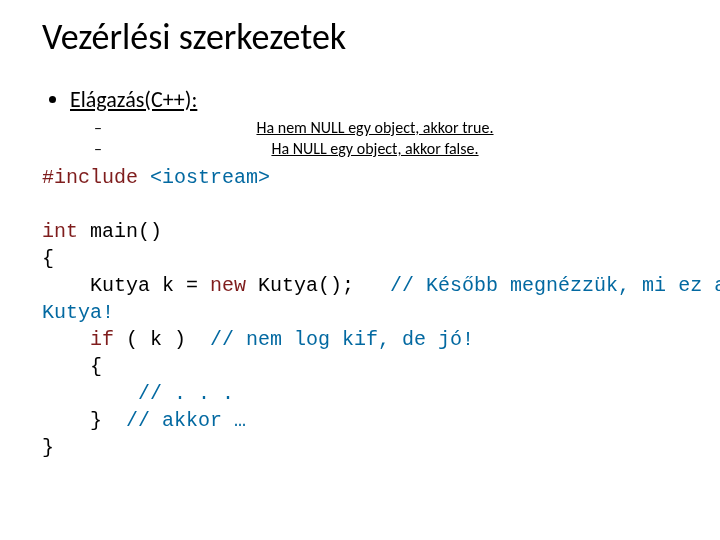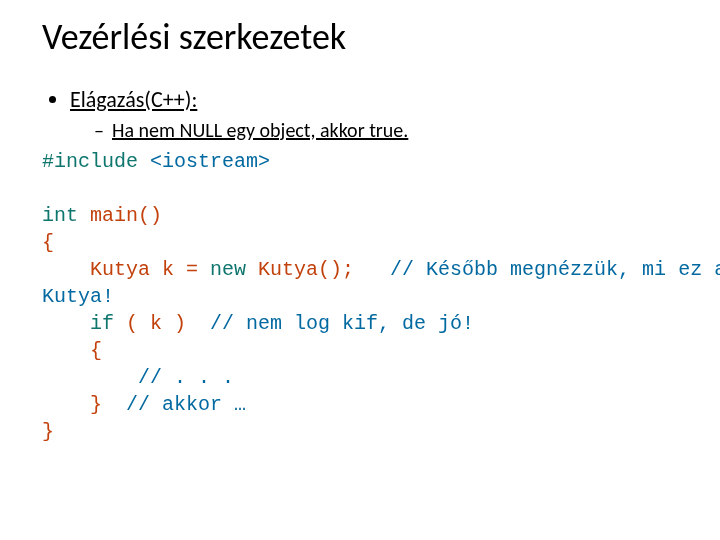--- a/index.html
+++ b/index.html
@@ -33,56 +33,58 @@
   ul.level1 > li {
     font-size: 22px;
     text-decoration: underline;
   }
   ul.level2 {
     list-style: none;
     margin: 4px 0 0 0;
     padding-left: 24px;
   }
   ul.level2 > li {
-    font-size: 20px;
+    font-size: 16px;
     text-decoration: none;
     line-height: 1.35;
     position: relative;
     padding-left: 18px;
+    text-align: center;
   }
   ul.level2 > li::before {
     content: "–";
     position: absolute;
     left: 0;
     top: 0;
   }
   .code {
     font-family: Consolas, "Courier New", monospace;
     font-size: 20px;
     line-height: 1.35;
     white-space: pre;
     margin-top: 4px;
     margin-left: 0px;
   }
-  .kw  { color: #0f766e; }      
+  .kw  { color: #7f1d1d; }      
   .inc { color: #0369a1; }      
-  .plain { color: #c2410c; }
+  .plain { color: #000000; }
 </style>
 </head>
 <body>
 
 <div class="slide">
 
   <h1 class="title">Vezérlési szerkezetek</h1>
 
   <ul class="level1">
     <li>
       <span>Elágazás(C++):</span>
       <ul class="level2">
         <li>Ha nem NULL egy object, akkor true.</li>
+        <li>Ha NULL egy object, akkor false.</li>
       </ul>
     </li>
   </ul>
 
   <div class="code"><span class="kw">#include </span><span class="inc">&lt;iostream&gt;</span>
 <span></span>
 <span class="kw">int</span><span class="plain"> main()</span>
 <span class="plain">{</span>
 <span class="plain">    Kutya k = </span><span class="kw">new</span><span class="plain"> Kutya();   </span><span class="inc">// Később megnézzük, mi ez a</span>
 <span class="inc">Kutya!</span>

